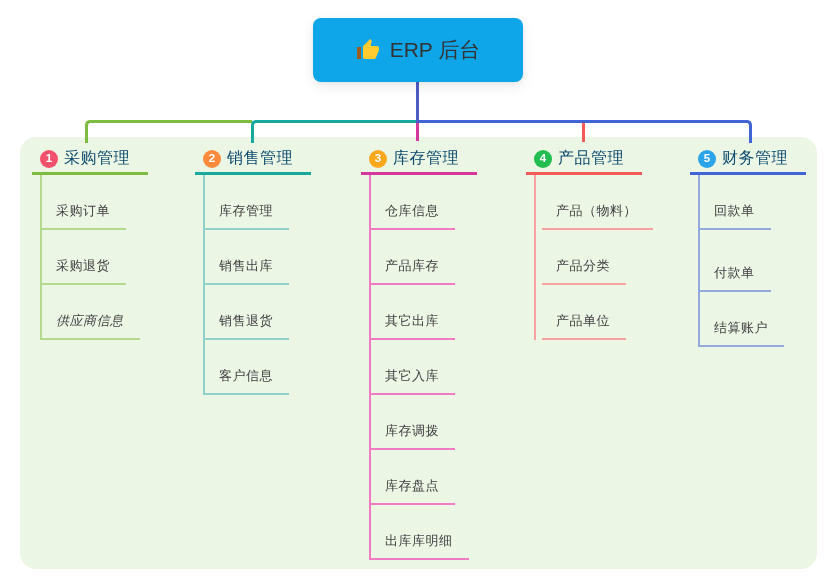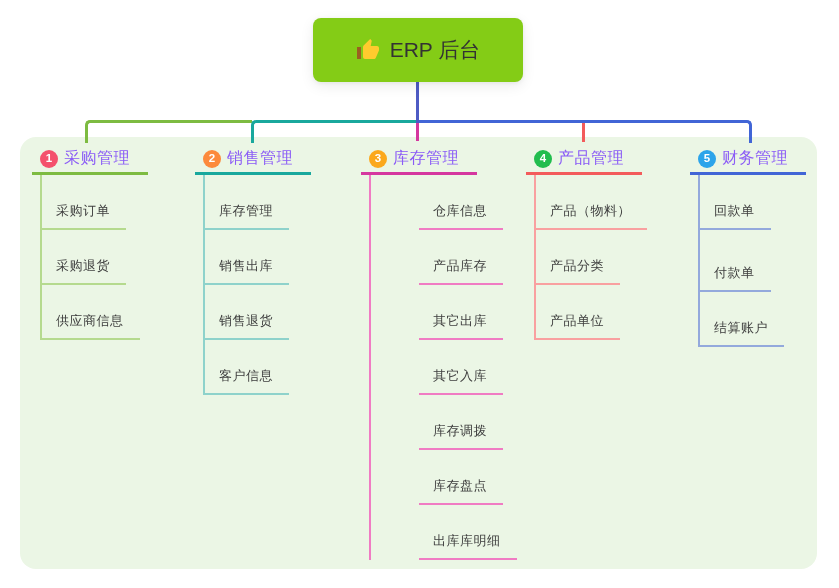--- a/index.html
+++ b/index.html
@@ -6,21 +6,21 @@
   body{
     width:839px;height:588px;position:relative;overflow:hidden;
     background:#ffffff;
     font-family:"Liberation Sans","DejaVu Sans",sans-serif;
   }
   .canvas{position:absolute;inset:0;}
 
   
   .root-node{
     position:absolute;left:313px;top:18px;width:210px;height:64px;
-    background:#84cc16;border-radius:8px;
+    background:#0ea5e9;border-radius:8px;
     box-shadow:0 1px 4px rgba(0,0,0,.06),0 4px 14px rgba(0,0,0,.08);
     display:flex;align-items:center;justify-content:center;gap:10px;
     font-size:21px;font-weight:500;color:#333;z-index:4;cursor:default;
   }
 
   
   .panel{
     position:absolute;left:20px;top:137px;width:797px;height:432px;
     background:#EBF6E5;border-radius:16px;z-index:0;
   }
@@ -43,21 +43,21 @@
     height:30px;box-sizing:border-box;
     padding:0 18px 0 8px;min-width:115px;width:fit-content;
     border-bottom:3px solid;cursor:pointer;
   }
   .badge{
     width:18px;height:18px;border-radius:50%;flex:0 0 auto;
     display:flex;align-items:center;justify-content:center;
     color:#fff;font-size:11.5px;font-weight:700;line-height:1;
   }
   .branch-title-label{
-    font-size:16px;font-weight:500;color:#8b5cf6;white-space:nowrap;letter-spacing:.5px;
+    font-size:16px;font-weight:500;color:#0c4a6e;white-space:nowrap;letter-spacing:.5px;
   }
   .children{
     margin-left:8px;border-left:2px solid;width:fit-content;
   }
   .child{
     height:55px;box-sizing:border-box;width:fit-content;
     display:flex;align-items:flex-end;
     padding:0 16px 8px 14px;border-bottom:2px solid;
     font-size:13px;color:#3e3e3e;white-space:nowrap;cursor:pointer;letter-spacing:.5px;
   }
@@ -86,56 +86,56 @@
 
   <div id="branches-host">
       <div class="branch" style="left: 32px;">
         <div class="branch-title" style="border-bottom-color: rgb(125, 187, 65);">
           <span class="badge" style="background: rgb(244, 81, 108);">1</span>
           <span class="branch-title-label">采购管理</span>
         </div>
         <div class="children" style="border-left-color: rgb(181, 218, 142);">
           <div class="child" style="border-bottom-color: rgb(181, 218, 142);">采购订单</div>
           <div class="child" style="border-bottom-color: rgb(181, 218, 142);">采购退货</div>
-          <div class="child" style="border-bottom-color: rgb(181, 218, 142);">供应商信息</div>
+          <div class="child" style="border-bottom-color: rgb(181, 218, 142); font-style: italic;">供应商信息</div>
         </div>
       </div>
       <div class="branch" style="left: 195px;">
         <div class="branch-title" style="border-bottom-color: rgb(25, 168, 157);">
           <span class="badge" style="background: rgb(252, 138, 60);">2</span>
           <span class="branch-title-label">销售管理</span>
         </div>
         <div class="children" style="border-left-color: rgb(142, 210, 203);">
           <div class="child" style="border-bottom-color: rgb(142, 210, 203);">库存管理</div>
           <div class="child" style="border-bottom-color: rgb(142, 210, 203);">销售出库</div>
           <div class="child" style="border-bottom-color: rgb(142, 210, 203);">销售退货</div>
           <div class="child" style="border-bottom-color: rgb(142, 210, 203);">客户信息</div>
         </div>
       </div>
       <div class="branch" style="left: 361px;">
         <div class="branch-title" style="border-bottom-color: rgb(213, 55, 159);">
           <span class="badge" style="background: rgb(251, 168, 28);">3</span>
           <span class="branch-title-label">库存管理</span>
         </div>
-        <div class="children" style="border-left-color: rgb(240, 123, 195); padding-left: 48px;">
+        <div class="children" style="border-left-color: rgb(240, 123, 195);">
           <div class="child" style="border-bottom-color: rgb(240, 123, 195);">仓库信息</div>
           <div class="child" style="border-bottom-color: rgb(240, 123, 195);">产品库存</div>
           <div class="child" style="border-bottom-color: rgb(240, 123, 195);">其它出库</div>
           <div class="child" style="border-bottom-color: rgb(240, 123, 195);">其它入库</div>
           <div class="child" style="border-bottom-color: rgb(240, 123, 195);">库存调拨</div>
           <div class="child" style="border-bottom-color: rgb(240, 123, 195);">库存盘点</div>
           <div class="child" style="border-bottom-color: rgb(240, 123, 195);">出库库明细</div>
         </div>
       </div>
       <div class="branch" style="left: 526px;">
         <div class="branch-title" style="border-bottom-color: rgb(243, 91, 91);">
           <span class="badge" style="background: rgb(33, 189, 78);">4</span>
           <span class="branch-title-label">产品管理</span>
         </div>
-        <div class="children" style="border-left-color: rgb(249, 160, 160);">
+        <div class="children" style="border-left-color: rgb(249, 160, 160); padding-left: 6px;">
           <div class="child" style="border-bottom-color: rgb(249, 160, 160);">产品（物料）</div>
           <div class="child" style="border-bottom-color: rgb(249, 160, 160);">产品分类</div>
           <div class="child" style="border-bottom-color: rgb(249, 160, 160);">产品单位</div>
         </div>
       </div>
       <div class="branch" style="left: 690px;">
         <div class="branch-title" style="border-bottom-color: rgb(65, 101, 214);">
           <span class="badge" style="background: rgb(44, 164, 234);">5</span>
           <span class="branch-title-label">财务管理</span>
         </div>

